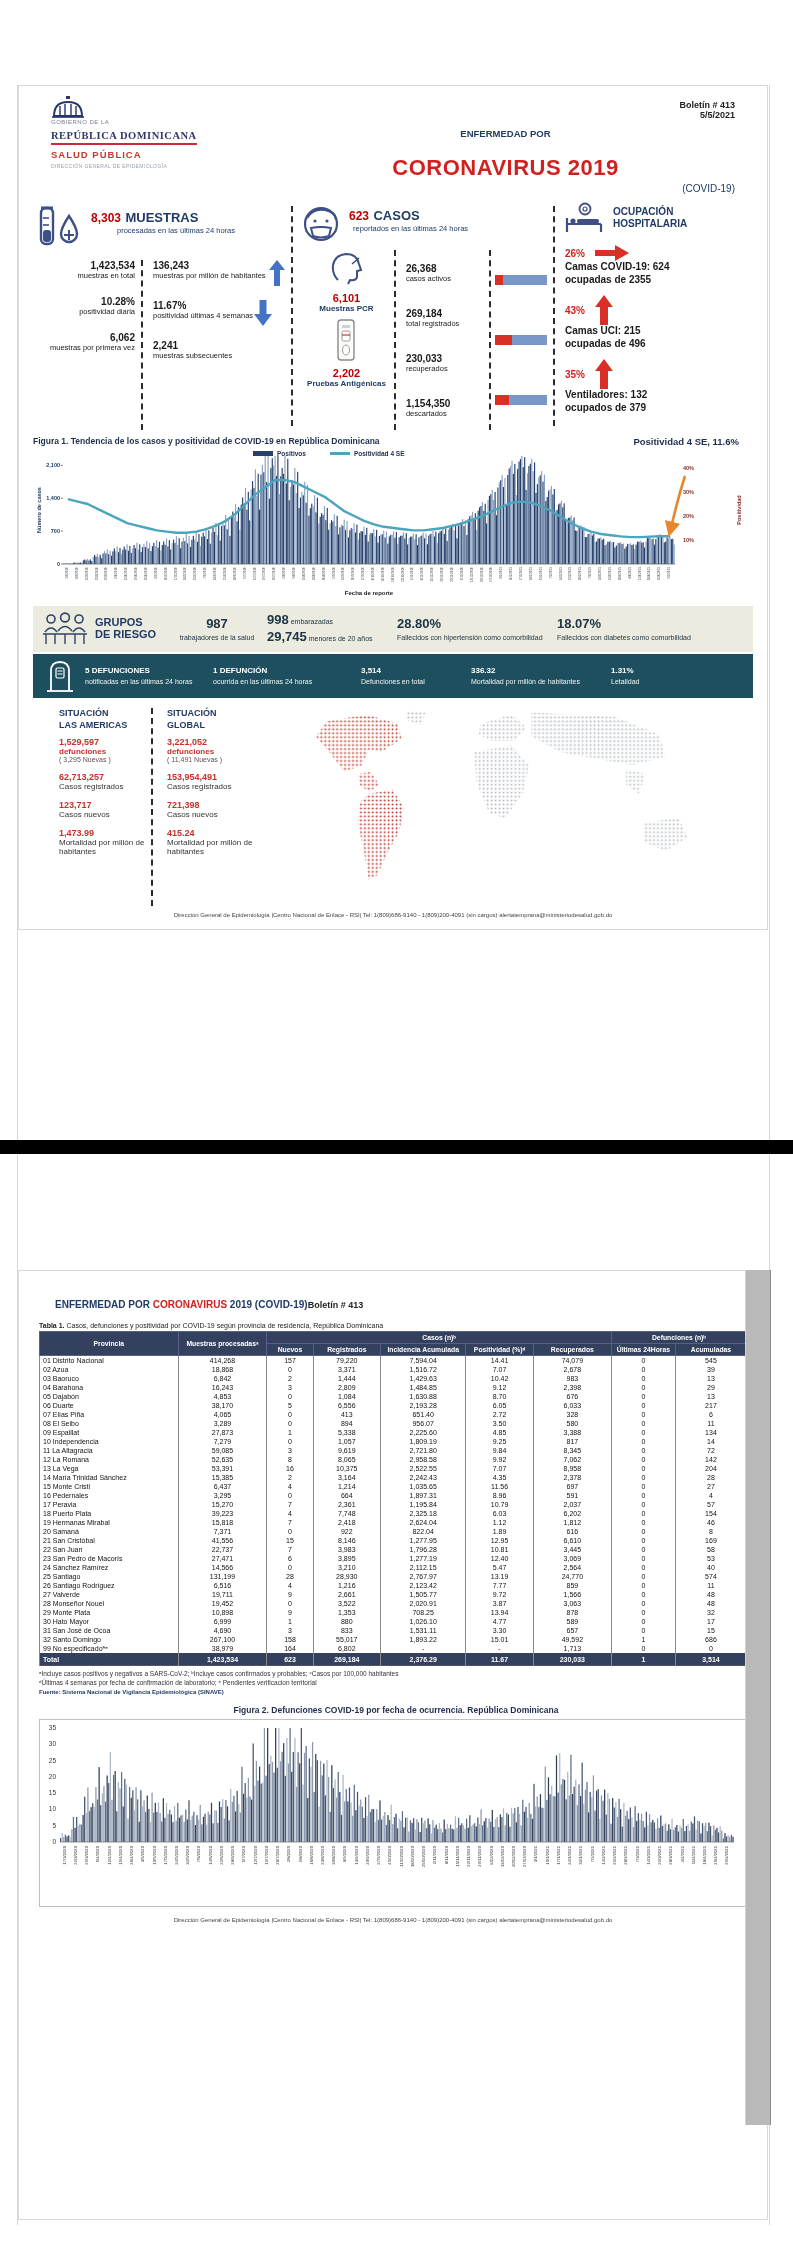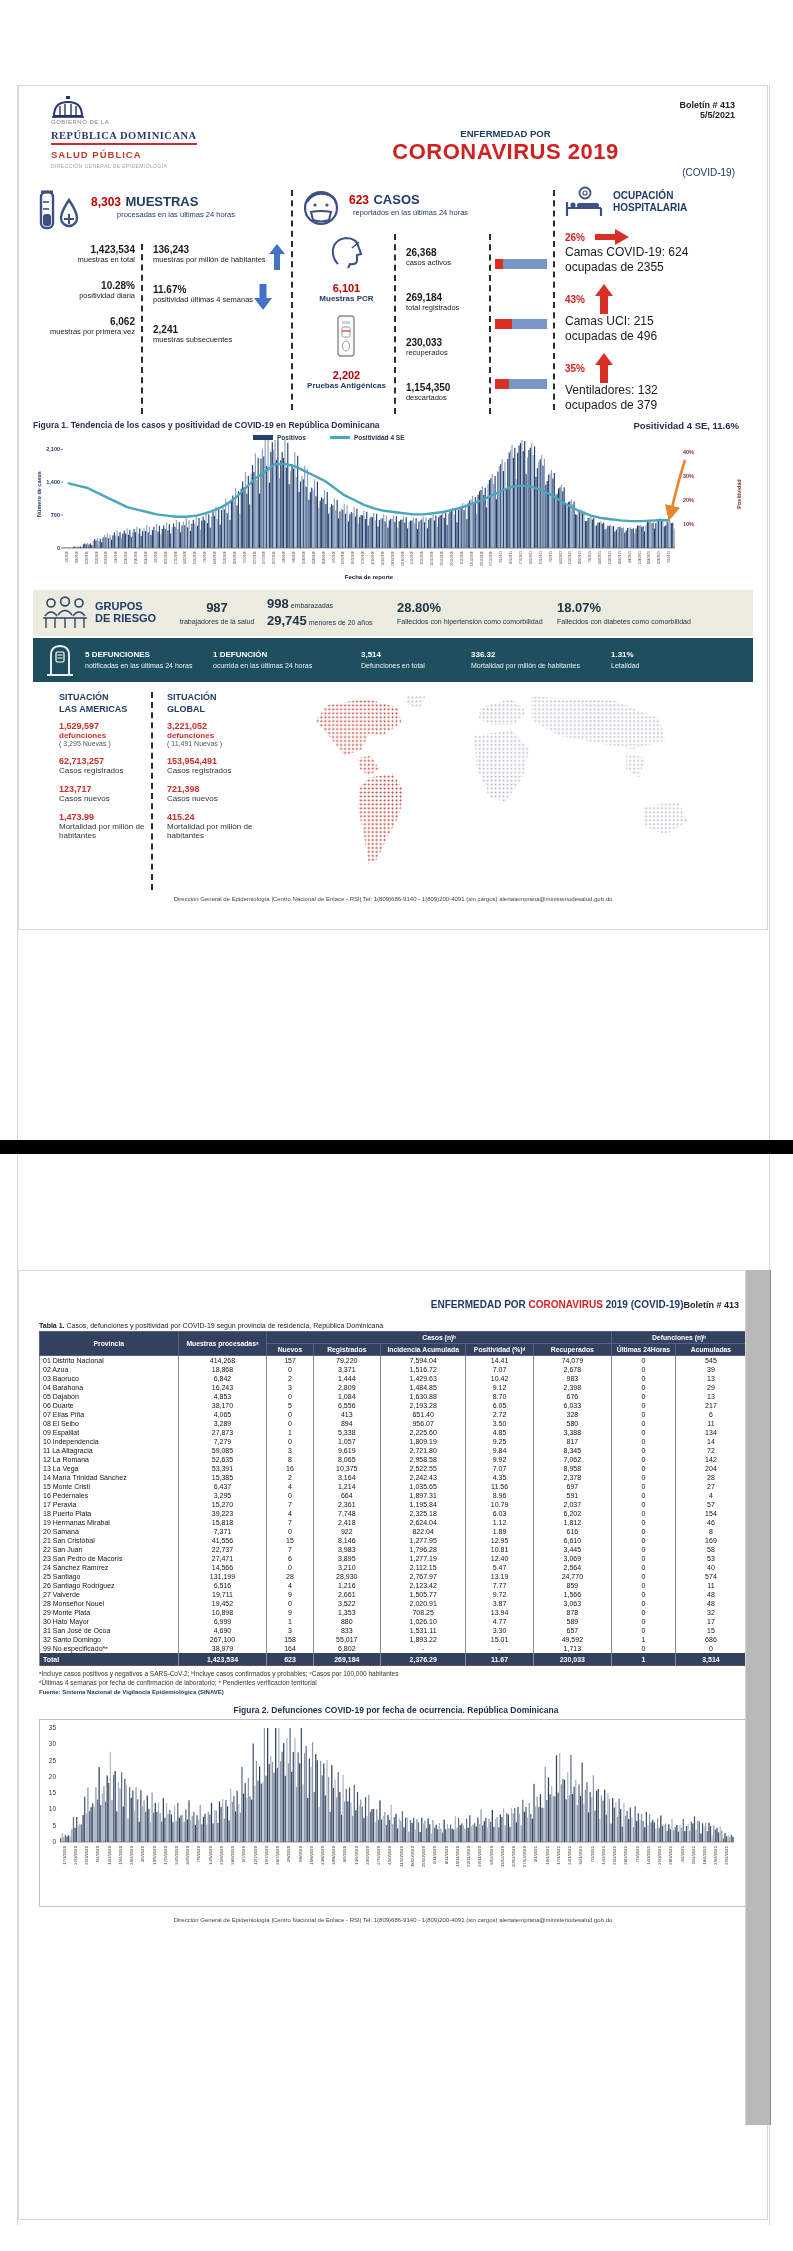--- a/index.html
+++ b/index.html
@@ -16,51 +16,51 @@
   .logo-block{width:225px;padding-left:18px;}
   .logo-dome{display:block;}
   .logo-l1{font-size:6px;letter-spacing:.5px;color:#7a7f8a;margin-top:1px;}
   .logo-l2{font-family:"Liberation Serif",serif;font-size:10.5px;font-weight:bold;color:#2b3a67;letter-spacing:.5px;border-bottom:2px solid #ce2939;padding-bottom:2px;display:inline-block;}
   .logo-l3{font-size:9.5px;font-weight:bold;color:#c3392f;letter-spacing:1px;margin-top:4px;}
   .logo-l4{font-size:5px;color:#9aa0aa;margin-top:3px;letter-spacing:.4px;}
   .title-block{flex:1;padding-top:4px;}
   .bulletin{font-size:9px;font-weight:bold;color:#222;text-align:right;padding-right:18px;}
   .date{font-size:9px;font-weight:bold;color:#222;text-align:right;padding-right:18px;}
   .t-pre{font-size:9.5px;font-weight:bold;color:#203a66;text-align:center;margin-top:8px;}
-  .t-main{font-size:22px;font-weight:bold;color:#d21f1f;text-align:center;letter-spacing:.5px;}
+  .t-main{font-size:22px;font-weight:bold;color:#d21f1f;text-align:center;letter-spacing:.5px;margin-top:16px;}
   .t-sub{font-size:10px;color:#203a66;text-align:right;padding-right:18px;margin-top:2px;}
   .section-title-row{border-bottom:2px solid #2b2b2b;text-align:center;margin-top:2px;padding-bottom:1px;}
   .section-title-row span{font-size:10.5px;font-weight:bold;color:#203a66;}
 
   
   .stats{display:flex;margin-top:8px;height:228px;}
   .dashv{width:0;border-left:2px dashed #2b2b2b;margin:4px 6px;}
   .headline{display:flex;align-items:flex-start;}
   .headline .hv{font-size:12px;font-weight:bold;color:#c00000;}
   .headline .hl{font-size:13px;font-weight:bold;color:#203a66;}
   .headline .hs{font-size:7.5px;color:#203a66;line-height:1.25;}
   .stat-v{font-size:10px;font-weight:bold;color:#1a1a1a;}
   .stat-l{font-size:7.5px;color:#1a1a1a;line-height:1.2;}
   .col1{width:252px;display:flex;flex-direction:column;}
   .col1-sub{display:flex;flex:1;margin-top:6px;}
   .col1-left{width:108px;text-align:right;padding-right:6px;display:flex;flex-direction:column;gap:16px;}
   .col1-right{flex:1;padding-left:10px;display:flex;flex-direction:column;gap:14px;border-left:2px dashed #2b2b2b;}
   .arr-row{display:flex;align-items:flex-start;gap:3px;}
   .col2{width:248px;display:flex;flex-direction:column;}
   .col2-sub{display:flex;flex:1;margin-top:4px;}
-  .col2-icons{width:96px;display:flex;flex-direction:column;align-items:center;gap:12px;text-align:center;}
+  .col2-icons{width:96px;display:flex;flex-direction:column;align-items:center;gap:6px;text-align:center;}
   .col2-stats{width:96px;border-left:2px dashed #2b2b2b;padding-left:10px;display:flex;flex-direction:column;justify-content:space-around;}
   .col2-bars{flex:1;border-left:2px dashed #2b2b2b;padding-left:4px;display:flex;flex-direction:column;justify-content:space-around;}
   .mini-bar{height:10px;width:52px;display:flex;}
   .mini-bar .r{background:#d93025;height:100%;}
   .mini-bar .b{background:#7a97c9;height:100%;}
   .col3{flex:1;padding-left:4px;}
   .hosp-item{margin-top:9px;}
   .hosp-pct{font-size:10px;font-weight:bold;color:#d21f1f;display:inline-block;margin-right:6px;}
-  .hosp-lines{font-size:12px;color:#1a1a1a;line-height:1.25;}
+  .hosp-lines{font-size:10px;color:#1a1a1a;line-height:1.25;font-weight:bold;}
   .pcr-v{font-size:11px;font-weight:bold;color:#c00000;}
   .pcr-l{font-size:8px;font-weight:bold;color:#203a66;}
 
   
   .fig1-wrap{position:relative;margin-top:6px;}
   .fig-title{font-size:8.5px;font-weight:bold;color:#1f2e4d;}
   .fig1-legend{position:absolute;left:220px;top:14px;display:flex;gap:24px;align-items:center;}
   .lg-item{display:flex;align-items:center;gap:4px;font-size:6.5px;color:#1f2e4d;font-weight:bold;}
   .sw-bar{width:20px;height:5px;background:#24406b;}
   .sw-line{width:20px;height:2.5px;background:#4aa5bd;}
@@ -82,21 +82,21 @@
   .sit-h{font-size:9px;font-weight:bold;color:#203a66;line-height:1.3;margin-bottom:6px;}
   .sit-v{font-size:9px;font-weight:bold;color:#c9302c;}
   .sit-l{font-size:8px;color:#333;}
   .sit-lr{font-size:8px;font-weight:bold;color:#c9302c;}
   .sit-n{font-size:7px;color:#555;}
   .sit-g{margin-bottom:9px;}
   .maps{flex:1;position:relative;}
   .p1-footer{font-size:6px;color:#444;text-align:center;margin-top:6px;}
 
   
-  .p2-header{display:flex;justify-content:flex-end;align-items:baseline;padding-left:16px;}
+  .p2-header{display:flex;justify-content:flex-start;align-items:baseline;padding-left:16px;}
   .p2-title{font-size:10px;font-weight:bold;color:#203a66;}
   .p2-title .red{color:#d21f1f;}
   .p2-bulletin{font-size:9px;font-weight:bold;color:#222;padding-right:8px;}
   .caption{font-size:7px;color:#222;margin-top:12px;margin-bottom:2px;}
   .caption b{font-weight:bold;}
   table.prov{border-collapse:collapse;width:100%;table-layout:fixed;}
   table.prov th{background:#33415f;color:#fff;font-size:6.8px;font-weight:bold;border:1px solid #56608a;padding:2px 1px;text-align:center;}
   table.prov td{font-size:7px;color:#111;padding:1px 3px;text-align:center;border-left:1px solid #8a8a8a;border-right:1px solid #8a8a8a;white-space:nowrap;overflow:hidden;}
   table.prov td.prov-name{text-align:left;}
   table.prov tr.total td{background:#33415f;color:#fff;font-weight:bold;font-size:7px;padding:2.5px 3px;}

